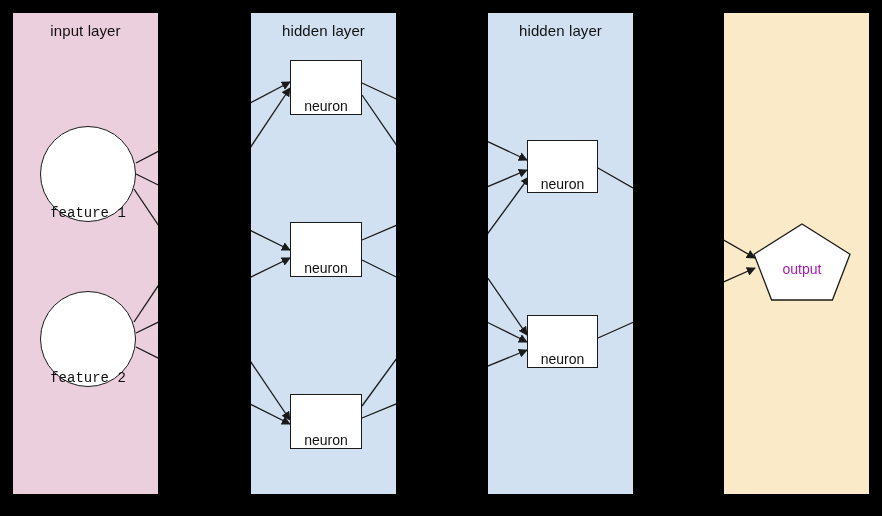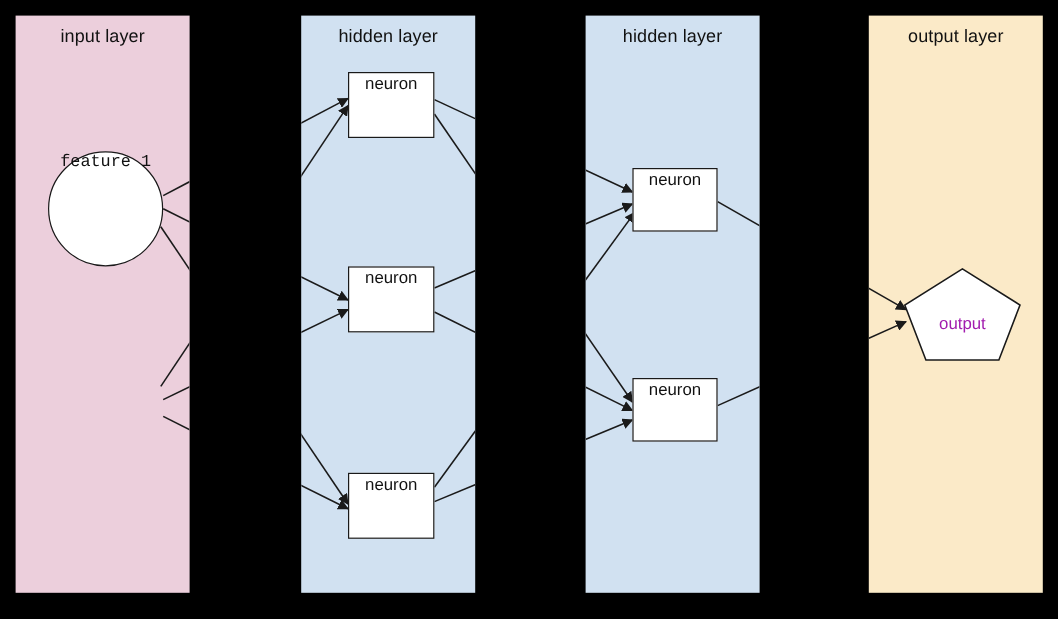--- a/index.html
+++ b/index.html
@@ -37,21 +37,21 @@
     left: 0;
     top: 0;
     pointer-events: none;
   }
   .node {
     position: absolute;
     background: #ffffff;
     border: 1.3px solid #1a1a1a;
     box-sizing: border-box;
     display: flex;
-    align-items: flex-start;
+    align-items: flex-end;
     justify-content: center;
     font-size: 14px;
     color: #111111;
     white-space: nowrap;
   }
   .node.circle {
     border-radius: 50%;
     font-family: Liberation Mono, monospace;
   }
   .node.rect {
@@ -92,20 +92,23 @@
         <line x1="349" y1="227" x2="514" y2="157" stroke="#1a1a1a" stroke-width="1.3"></line>
         <line x1="349" y1="247" x2="514" y2="329" stroke="#1a1a1a" stroke-width="1.3"></line>
         <line x1="349" y1="393" x2="516" y2="164" stroke="#1a1a1a" stroke-width="1.3"></line>
         <line x1="349" y1="405" x2="514" y2="337" stroke="#1a1a1a" stroke-width="1.3"></line>
         <line x1="585" y1="155" x2="742" y2="245" stroke="#1a1a1a" stroke-width="1.3"></line>
         <line x1="585" y1="325" x2="742" y2="255" stroke="#1a1a1a" stroke-width="1.3"></line>
       </svg>
       <div class="layer-title" style="top: 9px;">input layer</div>
       <div class="node circle" style="left: 27px; top: 113px; width: 96px; height: 96px; background: rgb(255, 255, 255); border-color: rgb(26, 26, 26);">
         <span>feature 1</span>
+      </div>
+      <div class="node circle" style="left: 27px; top: 278px; width: 96px; height: 96px; background: rgb(255, 255, 255); border-color: rgb(26, 26, 26);">
+        <span>feature 2</span>
       </div>
     </div>
     <div class="layer" style="left: 251px; top: 13px; width: 145px; height: 481px; background: rgb(209, 225, 241);">
       <svg class="layer-svg" width="145" height="481">
         <defs>
           <marker id="arrow-hidden-layer-1" viewBox="0 0 10 10" refX="9" refY="5" markerWidth="7" markerHeight="7" orient="auto-start-reverse" markerUnits="strokeWidth">
             <path d="M 0 0 L 10 5 L 0 10 z" fill="#1a1a1a"></path>
           </marker>
         </defs>
         <line x1="-115" y1="150" x2="39" y2="69" stroke="#1a1a1a" stroke-width="1.3" marker-end="url(#arrow-hidden-layer-1)"></line>
@@ -179,18 +182,17 @@
         <line x1="-588" y1="334" x2="-434" y2="411" stroke="#1a1a1a" stroke-width="1.3"></line>
         <line x1="-362" y1="70" x2="-197" y2="147" stroke="#1a1a1a" stroke-width="1.3"></line>
         <line x1="-362" y1="82" x2="-197" y2="322" stroke="#1a1a1a" stroke-width="1.3"></line>
         <line x1="-362" y1="227" x2="-197" y2="157" stroke="#1a1a1a" stroke-width="1.3"></line>
         <line x1="-362" y1="247" x2="-197" y2="329" stroke="#1a1a1a" stroke-width="1.3"></line>
         <line x1="-362" y1="393" x2="-195" y2="164" stroke="#1a1a1a" stroke-width="1.3"></line>
         <line x1="-362" y1="405" x2="-197" y2="337" stroke="#1a1a1a" stroke-width="1.3"></line>
         <line x1="-126" y1="155" x2="31" y2="245" stroke="#1a1a1a" stroke-width="1.3" marker-end="url(#arrow-output-layer)"></line>
         <line x1="-126" y1="325" x2="31" y2="255" stroke="#1a1a1a" stroke-width="1.3" marker-end="url(#arrow-output-layer)"></line>
       </svg>
-      <div class="layer-title" style="top: 9px;">output layer</div>
       <div class="pentagon-wrap" style="left: 29px; top: 210px; width: 98px; height: 78px;"><svg width="98" height="78">
           <polygon points="49.0,1.0 97.0,31.2 79.4,77.0 18.6,77.0 1.0,31.2" fill="#ffffff" stroke="#1a1a1a" stroke-width="1.3"></polygon>
         </svg><div class="pentagon-label" style="top: 38.22px;">output</div></div>
     </div>
   </div>
 
 </body></html>

